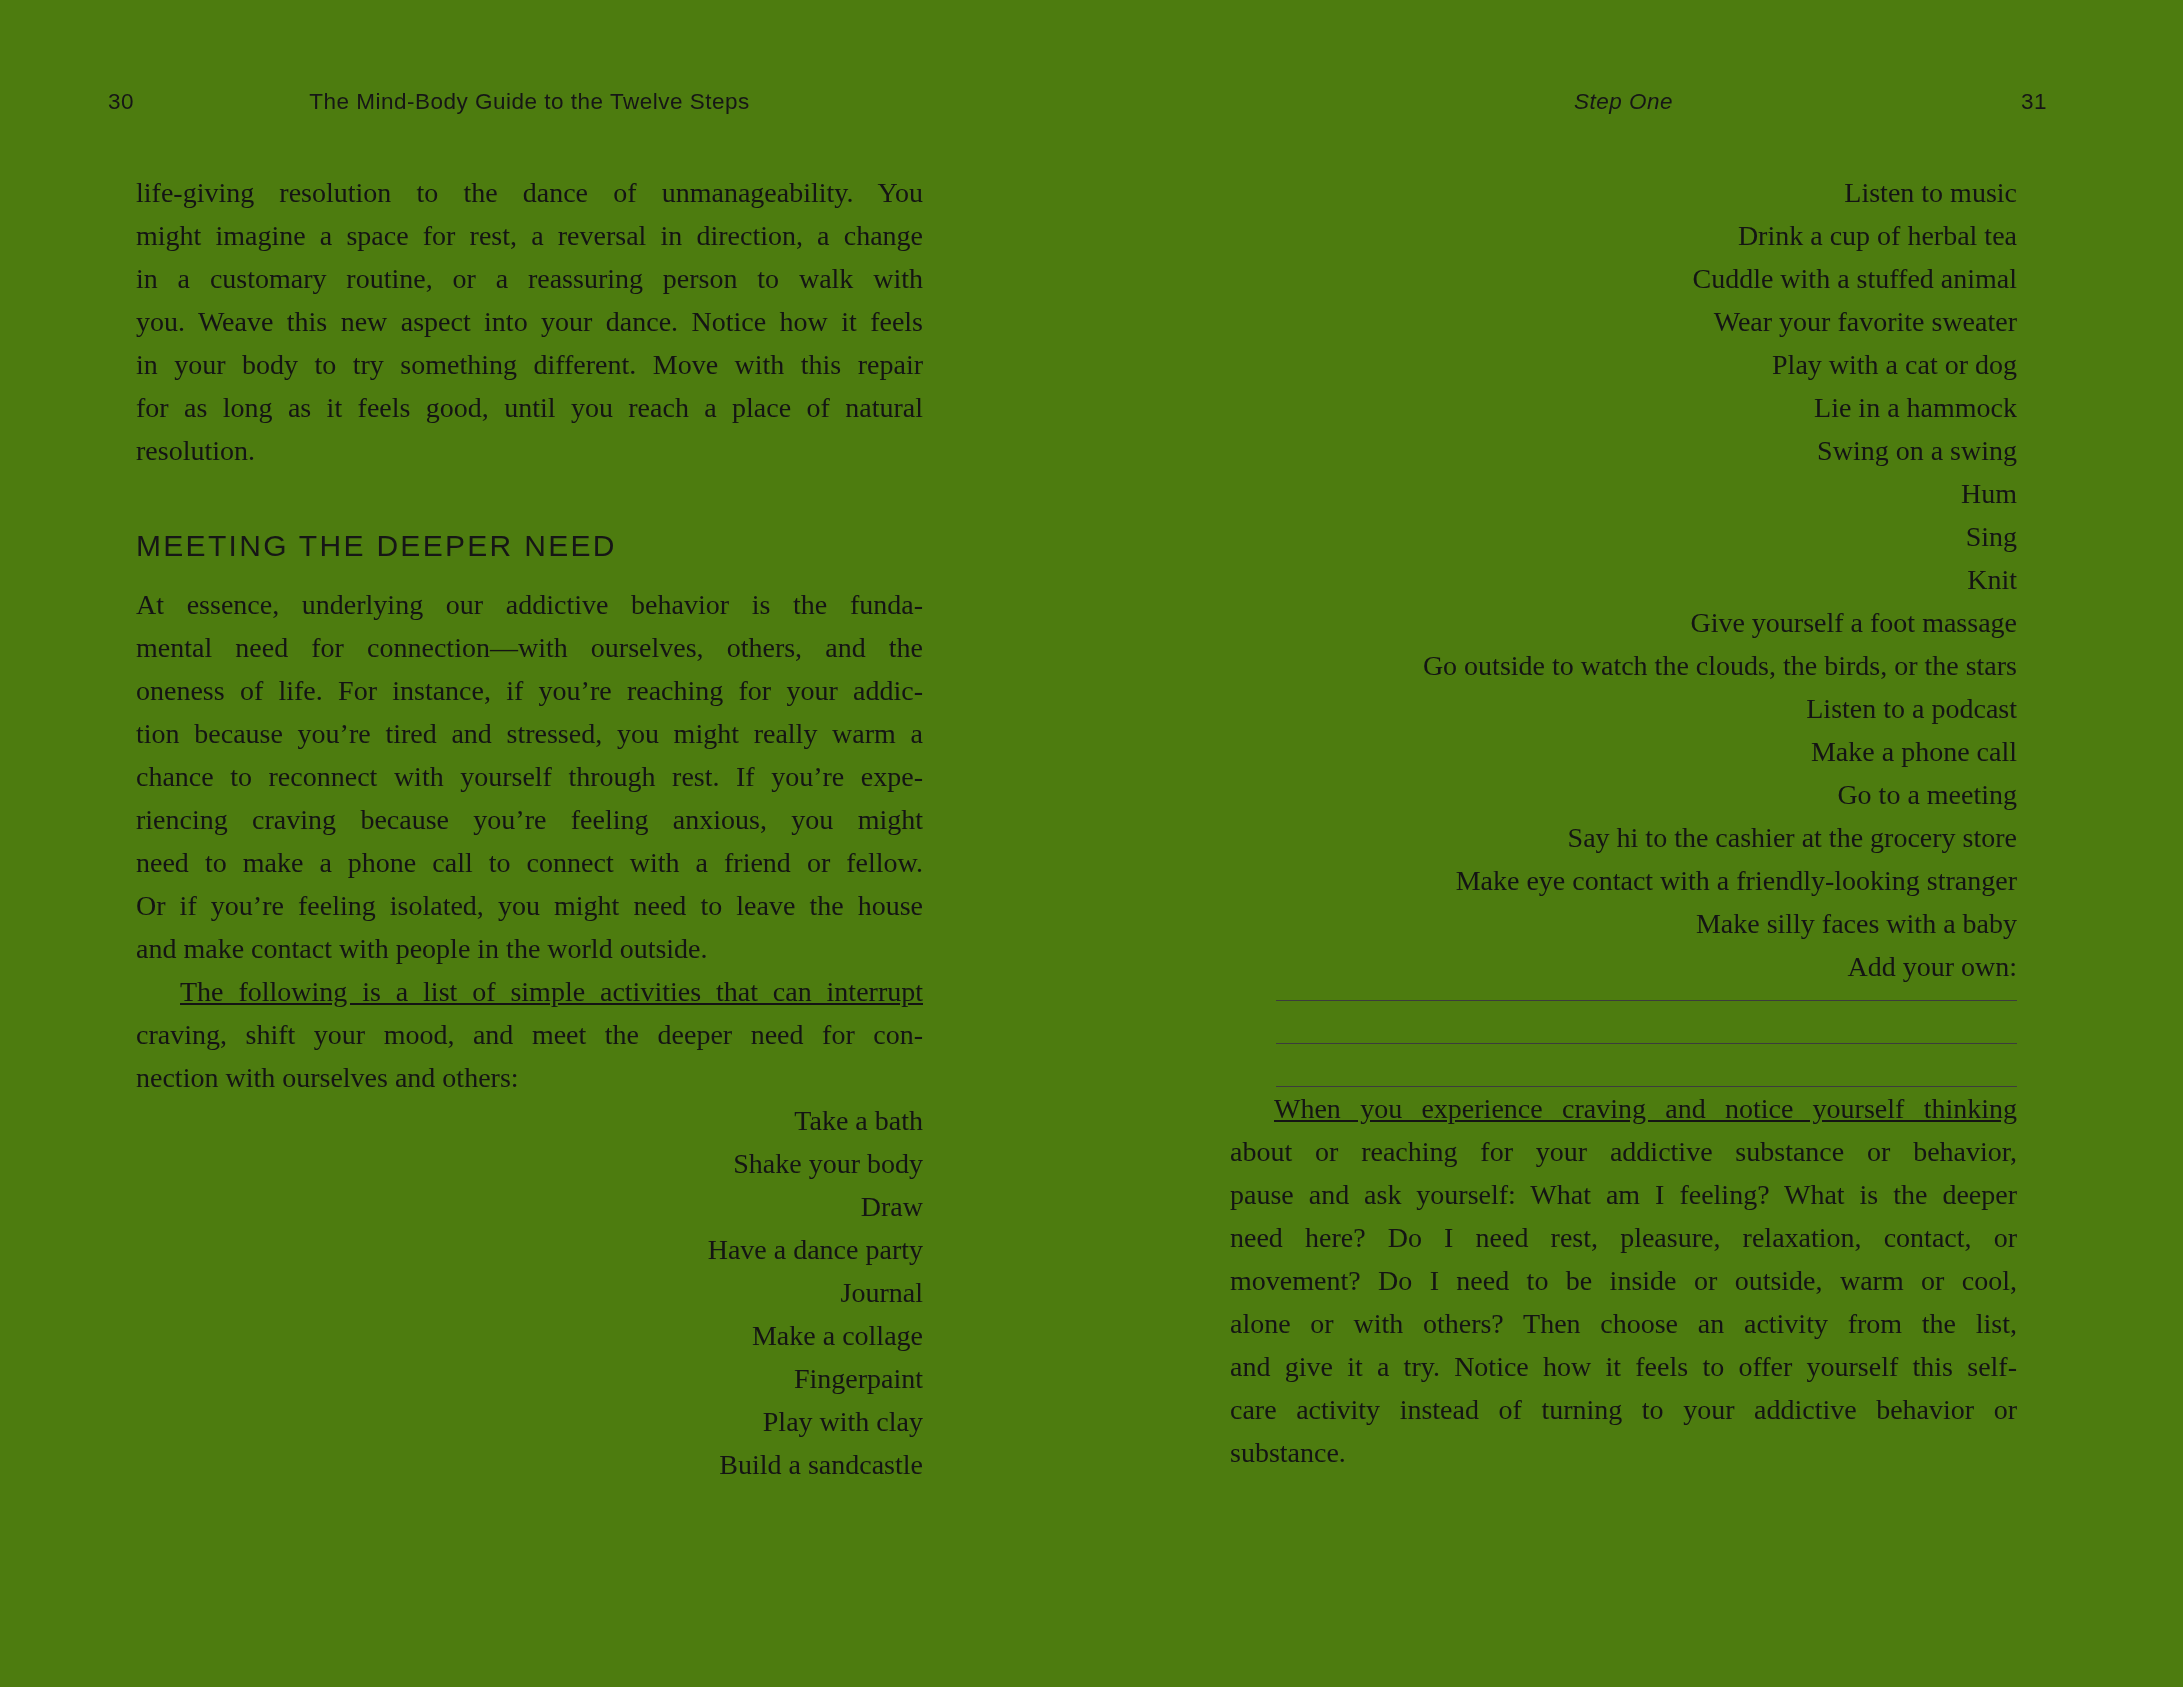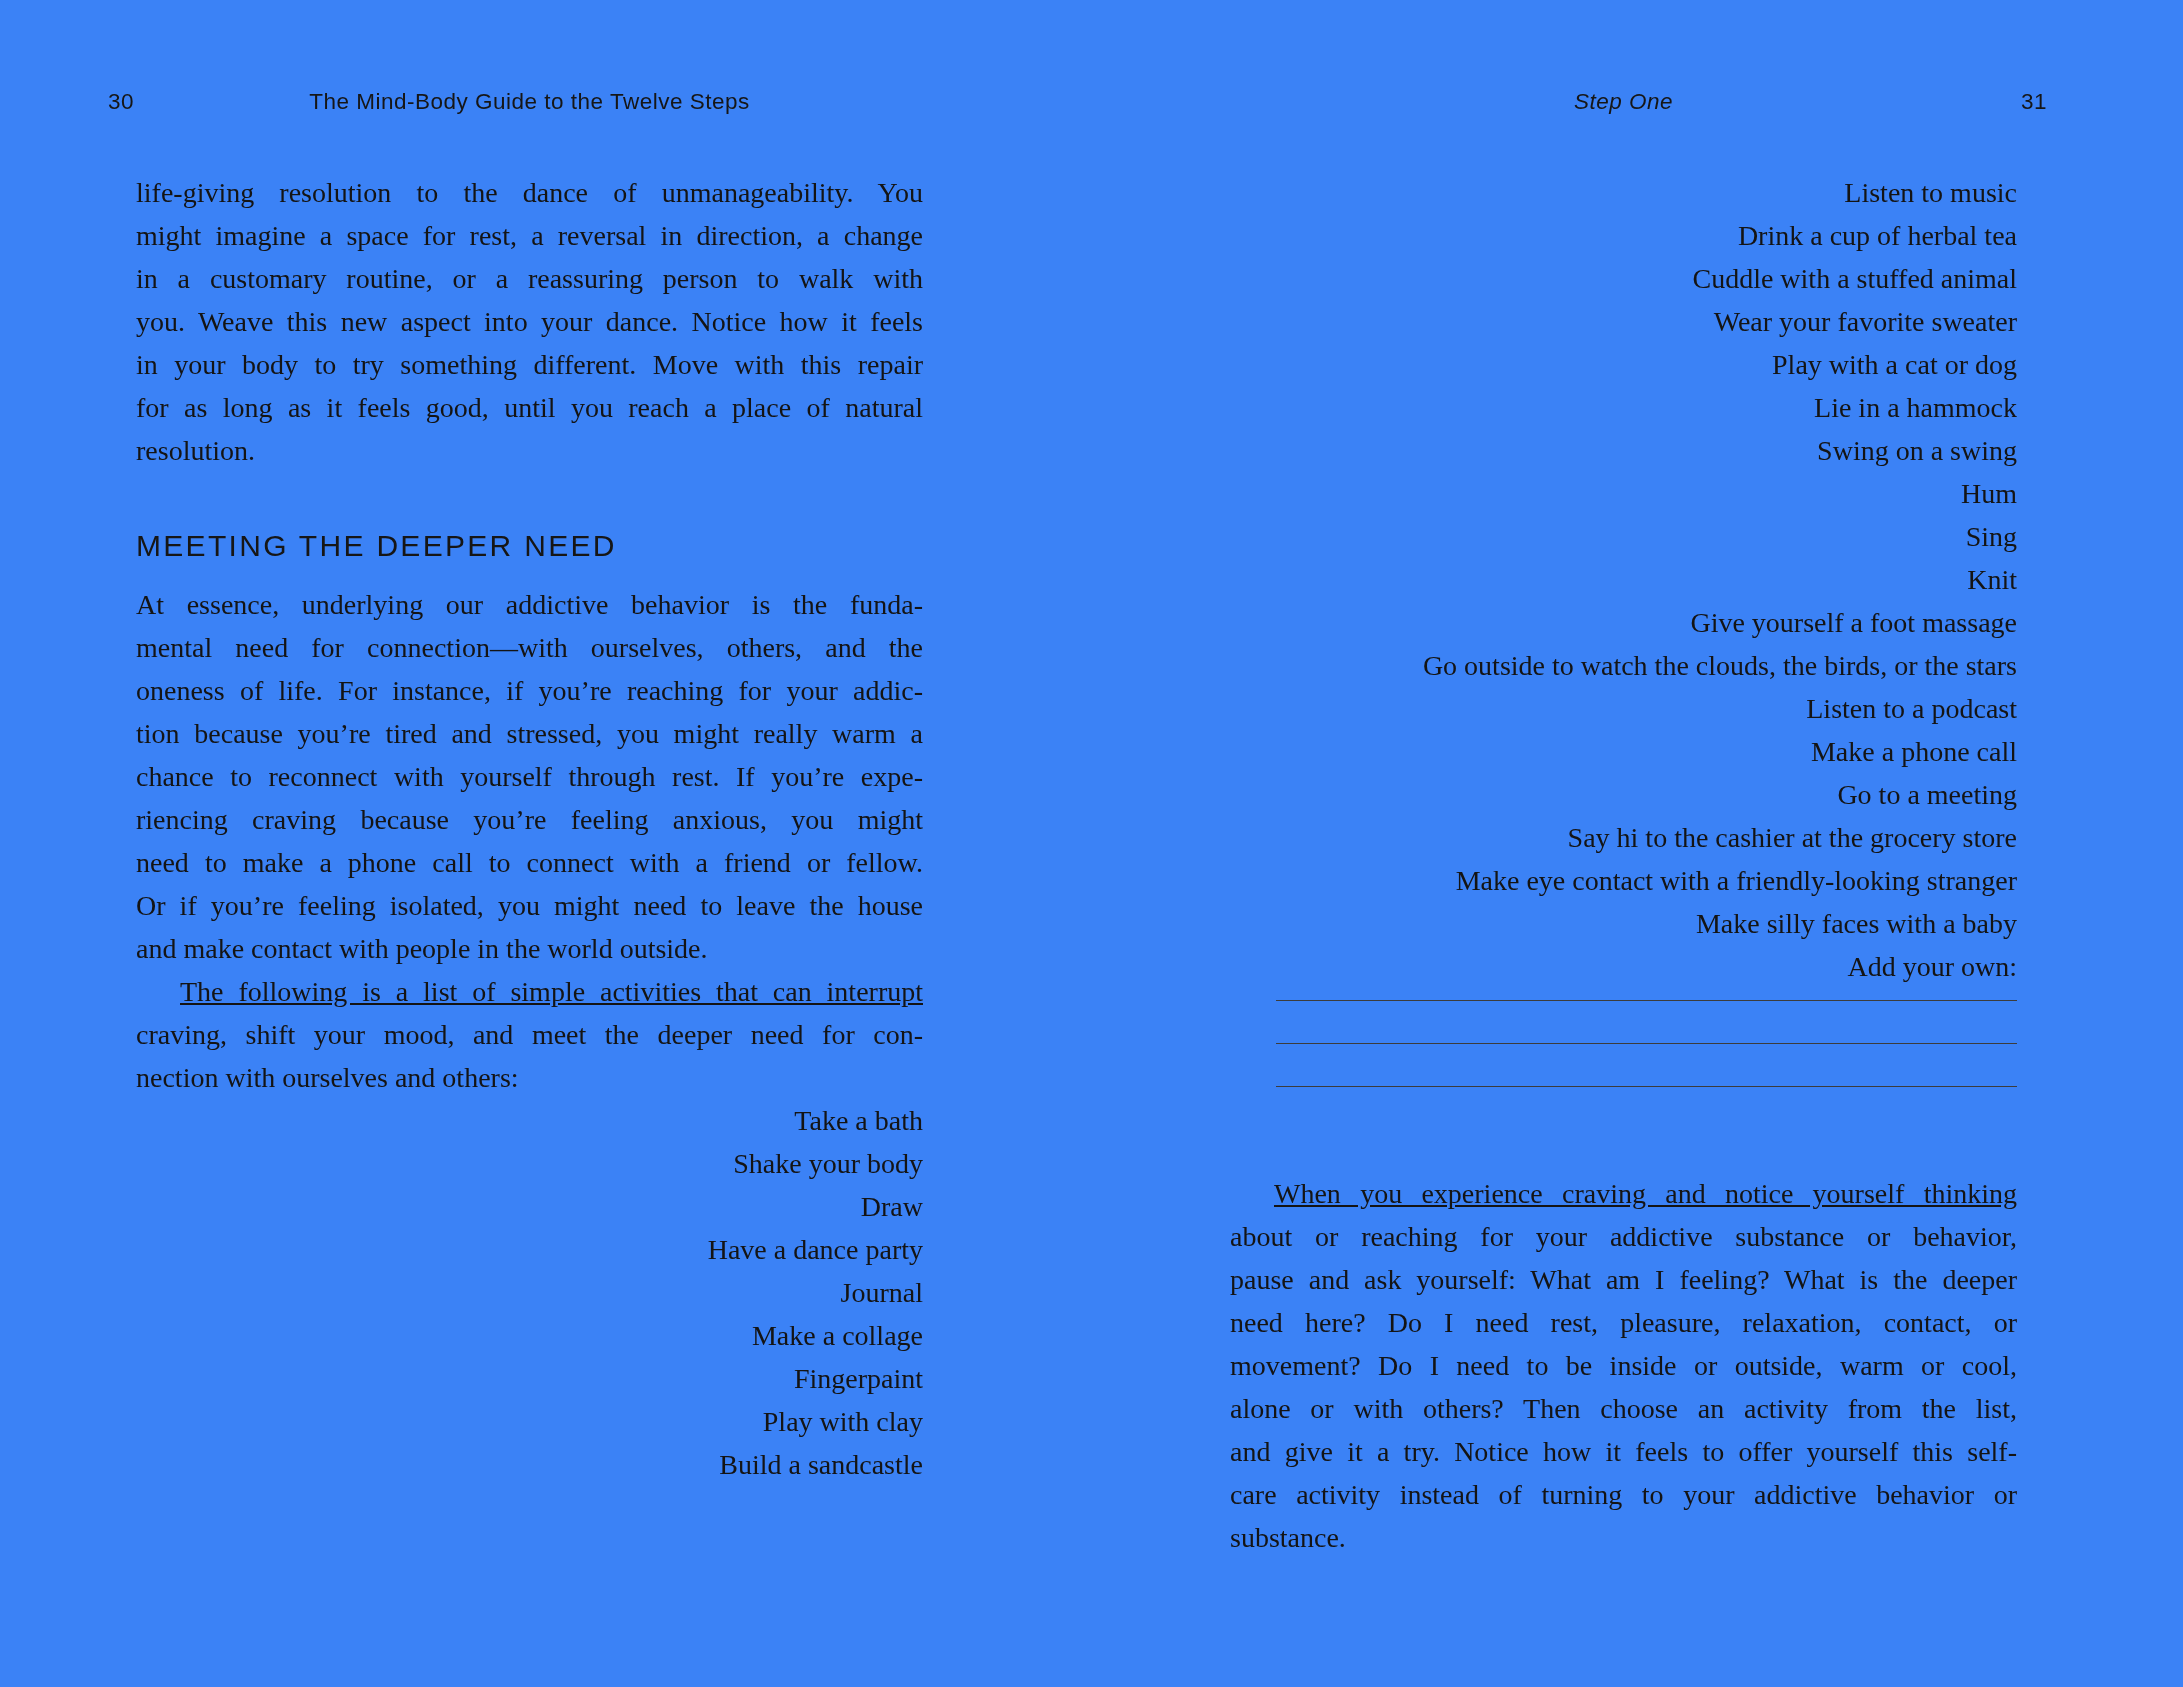--- a/index.html
+++ b/index.html
@@ -3,21 +3,21 @@
 <meta charset="utf-8">
 <style>
   html, body { margin: 0; padding: 0; }
   body {
     width: 2183px; height: 1687px;
     background: #ffffff;
     font-family: "Liberation Serif", "DejaVu Serif", serif;
     color: #141414;
     -webkit-font-smoothing: antialiased;
   }
-  .spread { position: relative; width: 2183px; height: 1687px; background: #3b82f6; overflow: hidden; }
+  .spread { position: relative; width: 2183px; height: 1687px; background: #4d7c0f; overflow: hidden; }
   .page { position: absolute; top: 0; width: 1092px; height: 1687px; }
   #page-left  { left: 0; }
   #page-right { left: 1051px; }
 
   
   .running-head, .folio {
     position: absolute; top: 89px;
     font-family: "Liberation Sans", "DejaVu Sans", sans-serif;
     font-weight: 300; font-size: 22.5px; letter-spacing: 0.5px;
     color: #161616; white-space: nowrap;
@@ -44,21 +44,21 @@
     margin-top: 54px; margin-bottom: 17px; white-space: nowrap;
   }
 
   .activity-list { margin-left: 46px; }
   #page-left .activity-list { }
   .activity-list .list-item { line-height: 43px; white-space: nowrap; text-align: right; }
 
   .write-lines { margin-left: 46px; margin-top: -30px; width: 741px; }
   .write-line  { height: 42px; border-bottom: 1.7px solid #3c3c3c; }
 
-  .closing-para { margin-top: 85px; }
+  .closing-para { }
 </style>
 </head>
 <body>
 
 <div class="spread">
 
   <div class="page" id="page-left">
     <div class="folio">30</div>
     <div class="running-head">The Mind-Body Guide to the Twelve Steps</div>
 

